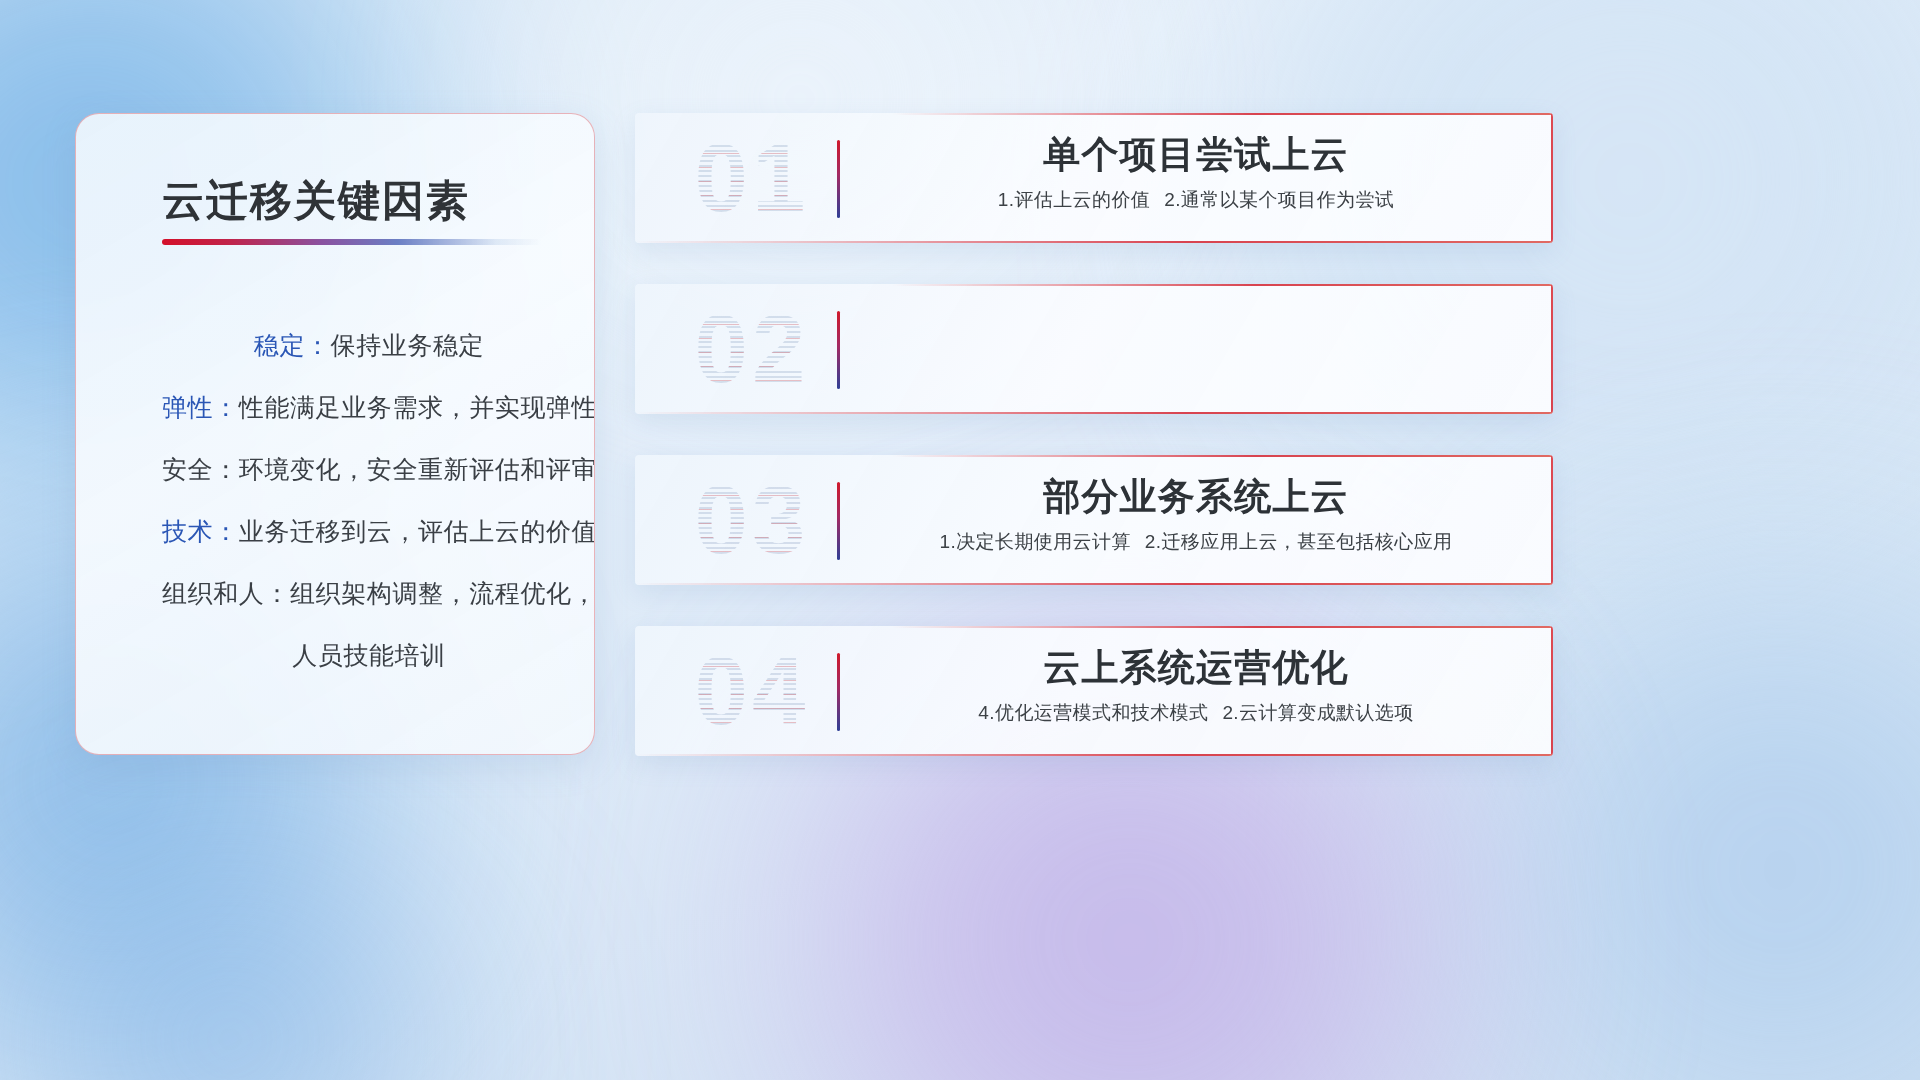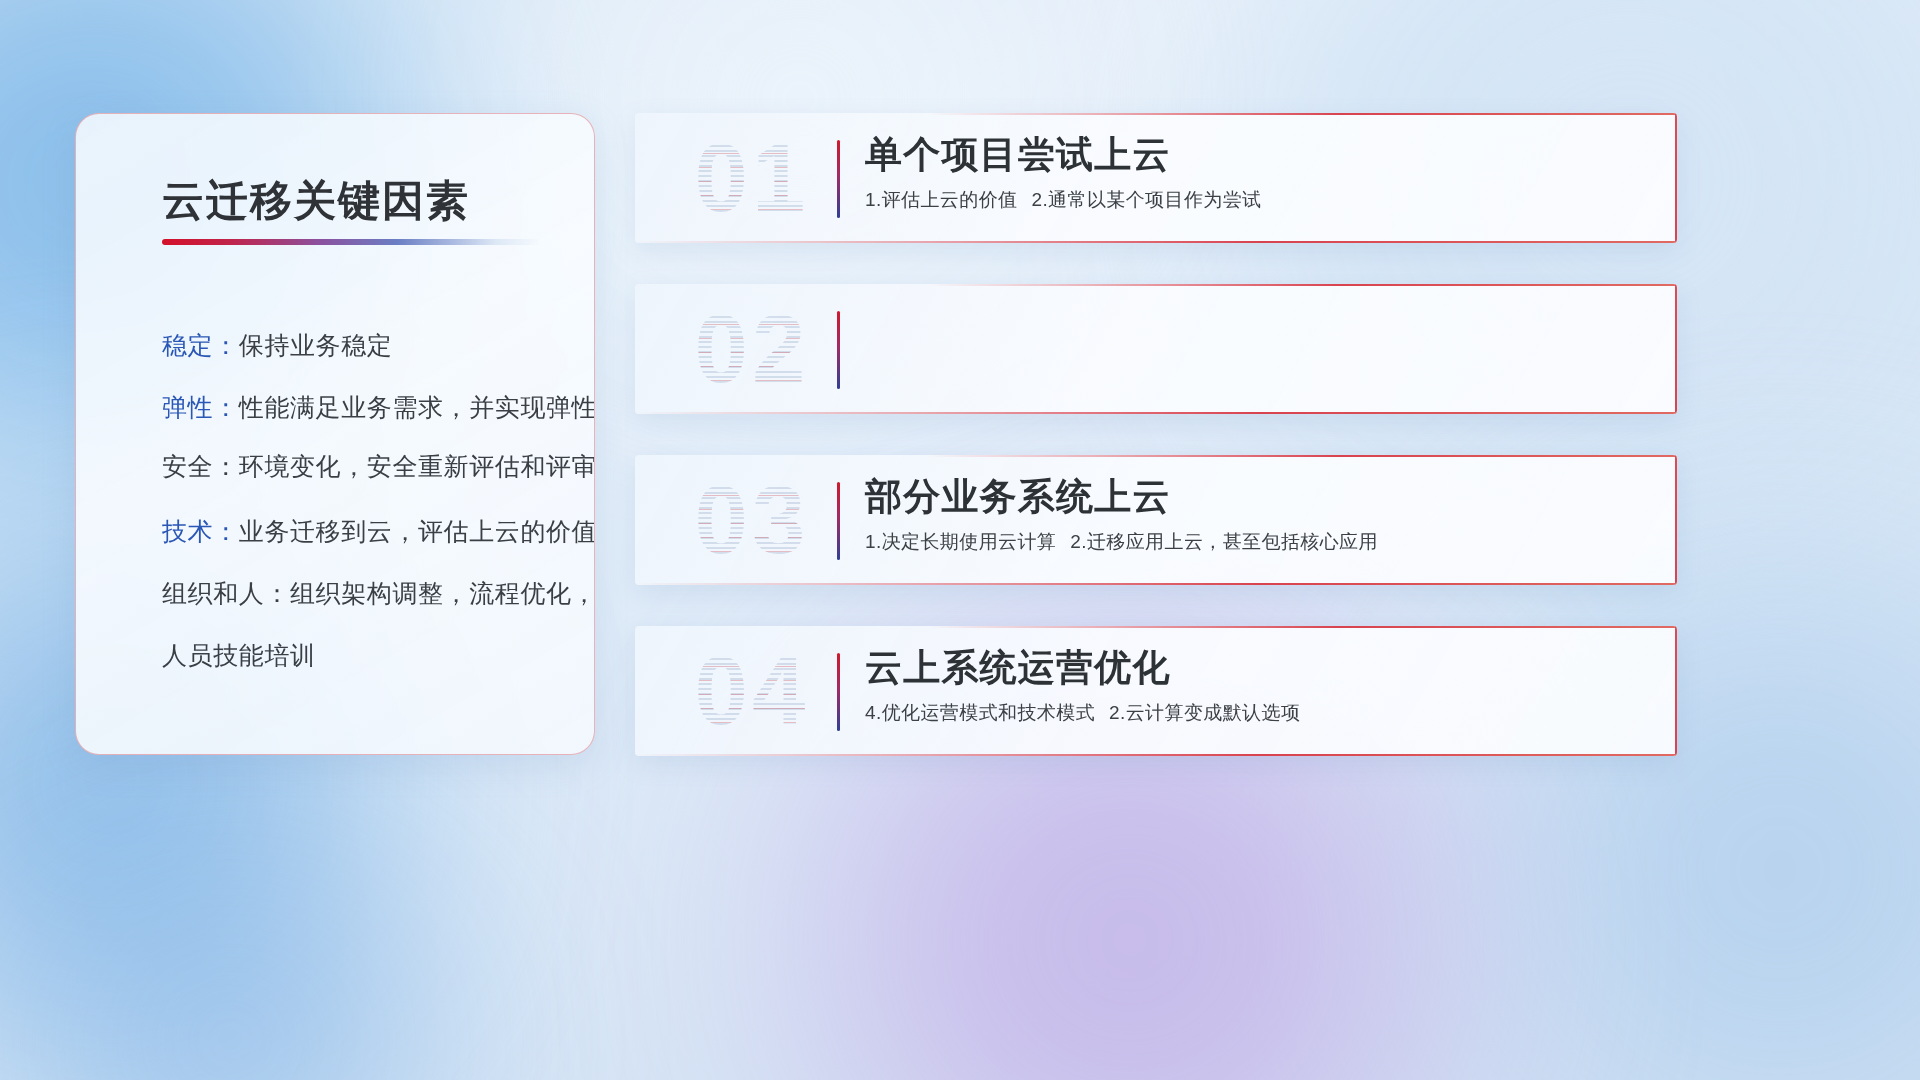--- a/index.html
+++ b/index.html
@@ -48,37 +48,38 @@
     position:absolute; left:86px; top:59px;
     font-size:42px; font-weight:bold; color:#2f3337;
     letter-spacing:2px; white-space:nowrap;
   }
   .title-rule{
     position:absolute; left:86px; top:125px; width:380px; height:6px;
     border-radius:3px;
     background:linear-gradient(90deg,#d4102a 0%,#c0244b 18%,#8a52a0 42%,#6b7fc4 62%,rgba(150,180,220,.25) 88%,rgba(180,205,235,0) 100%);
   }
   .panel-list{
-    position:absolute; left:30px; top:200px; width:470px;
+    position:absolute; left:30px; top:200px; width:470px;text-align:center;
   }
   .panel-line{
     font-size:25px; color:#3a3f45; line-height:62px;
     white-space:nowrap; letter-spacing:.6px;
   }
   .panel-line .key{ color:#2a56b5; }
   .panel-line .key.plain{ color:#3a3f45; }
 
   
   #cards{ position:absolute; left:635px; top:113px; width:862px; }
   .card{
-    position:relative; width:1042px; height:130px; margin-bottom:41px;
+    position:relative; width:918px; height:130px; margin-bottom:41px;
     border-radius:4px;
     background:linear-gradient(120deg,rgba(238,245,252,.92) 0%,rgba(250,252,255,.94) 48%,rgba(252,253,255,.92) 100%);
     box-shadow:0 8px 24px rgba(110,150,195,.15);
     overflow:hidden;
+    text-align:center;
   }
   .card::before{
     content:""; position:absolute; right:0; top:0; width:72%; height:2px;
     background:linear-gradient(90deg,rgba(214,60,70,0) 0%,#d8434f 55%,#e06a63 100%);
   }
   .card::after{
     content:""; position:absolute; right:0; bottom:0; width:100%; height:2px;
     background:linear-gradient(90deg,rgba(214,60,70,0) 0%,#d8434f 60%,#e06a63 100%);
   }
   .card-edge{
@@ -145,21 +146,21 @@
   <h1 class="panel-title">云迁移关键因素</h1>
   <div class="title-rule"></div>
 
   <div class="panel-list">
     <div class="panel-line" style="padding-left:56px;">
       <span class="key">稳定：</span><span>保持业务稳定</span>
     </div>
     <div class="panel-line" style="padding-left:56px;">
       <span class="key">弹性：</span><span>性能满足业务需求，并实现弹性</span>
     </div>
-    <div class="panel-line" style="padding-left:56px;font-family:Liberation Mono, monospace;">
+    <div class="panel-line" style="padding-left:56px;">
       <span class="key plain">安全：</span><span>环境变化，安全重新评估和评审</span>
     </div>
     <div class="panel-line" style="padding-left:56px;">
       <span class="key">技术：</span><span>业务迁移到云，评估上云的价值</span>
     </div>
     <div class="panel-line" style="padding-left:56px;">
       <span class="key plain">组织和人：</span><span>组织架构调整，流程优化，</span>
     </div>
     <div class="panel-line" style="padding-left:56px;">
       <span>人员技能培训</span>

